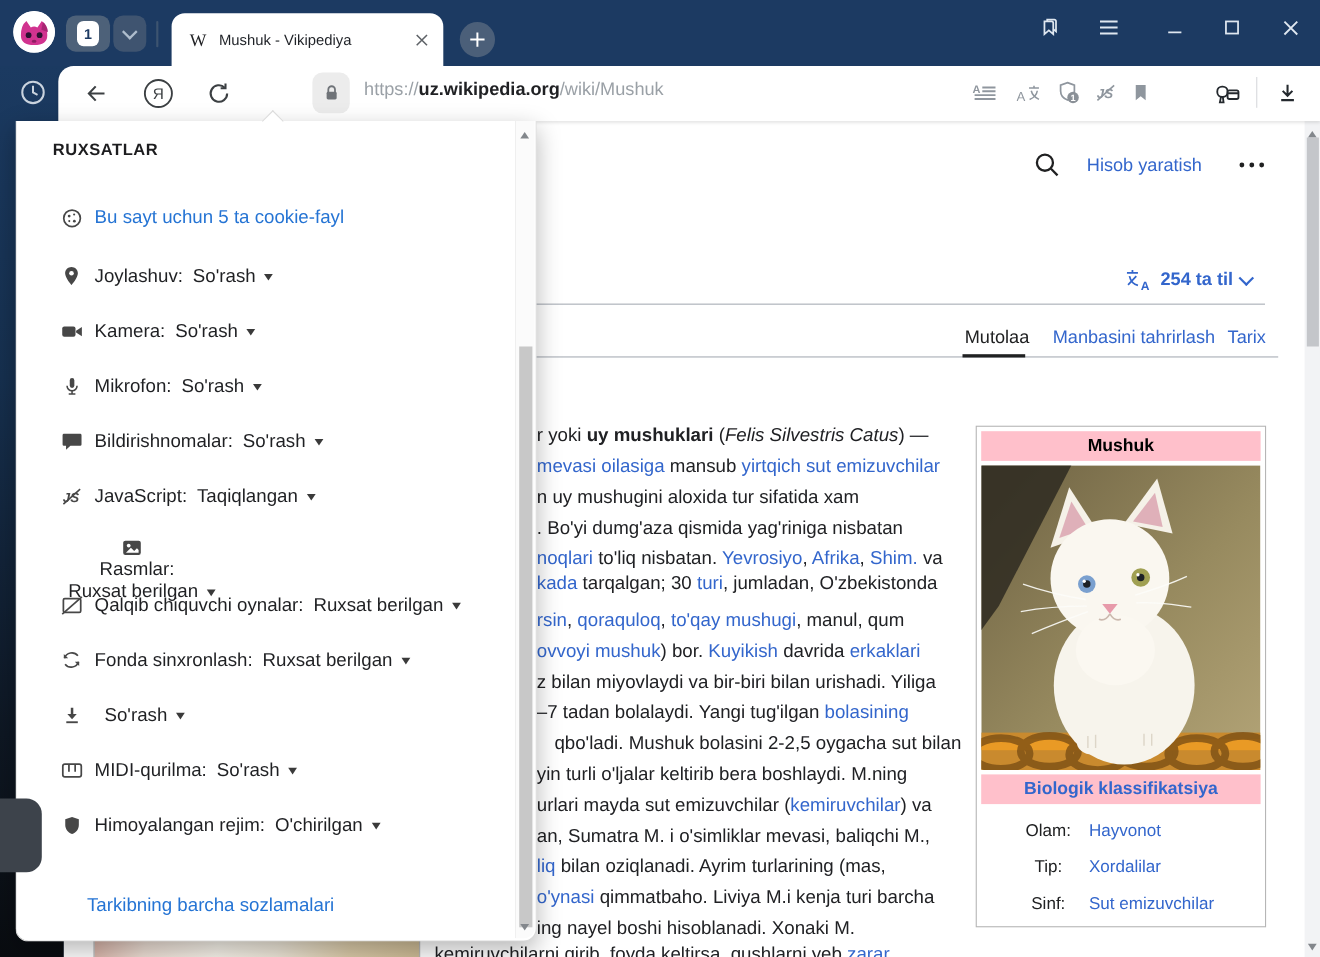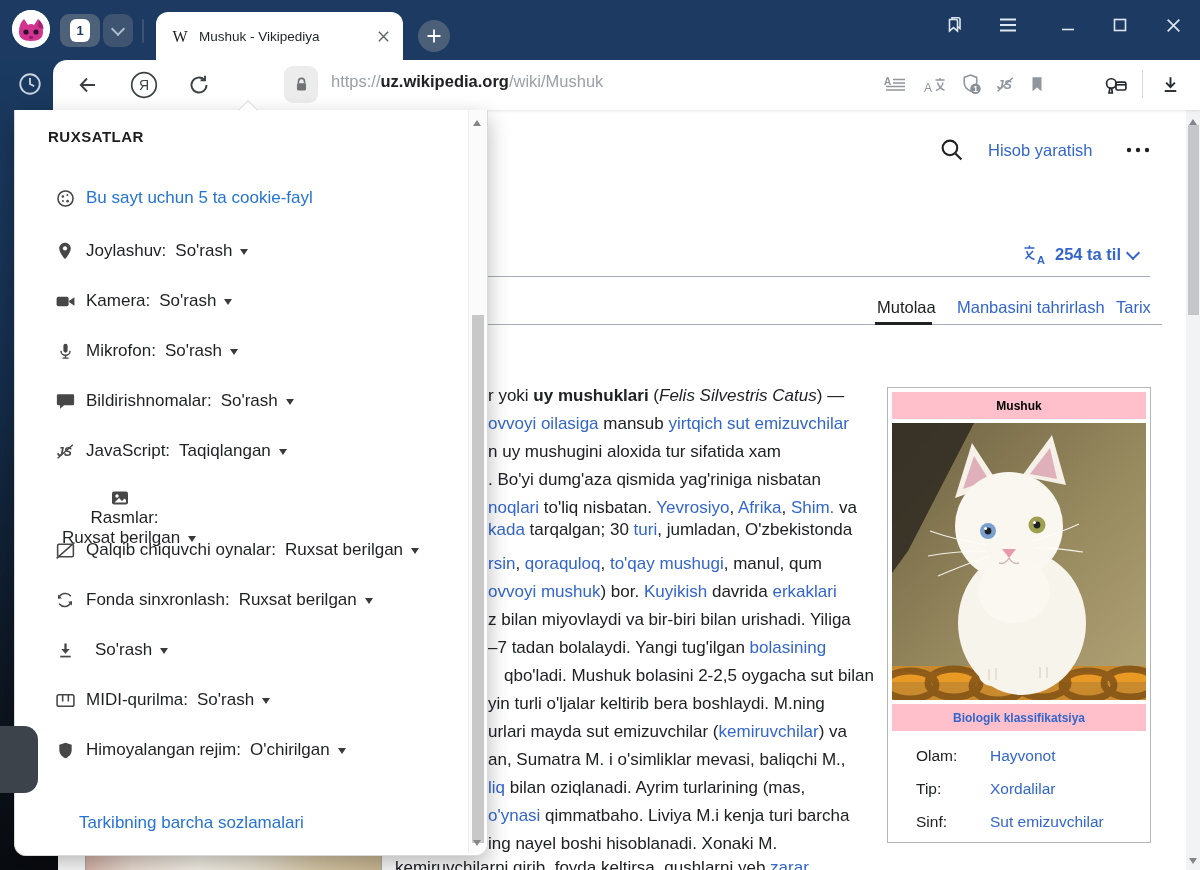--- a/index.html
+++ b/index.html
@@ -47,27 +47,27 @@
   .wtab{position:absolute;top:298px;font-size:16.5px;white-space:nowrap;}
   .wtab.on{color:#202122;}
   .wtab.off{color:#3366cc;}
   .wtab-underline{position:absolute;top:322px;height:3px;background:#202122;}
   .langrow{position:absolute;top:243px;display:flex;align-items:center;gap:7px;color:#3366cc;font-weight:bold;font-size:16.5px;}
   .lang-chev{width:8px;height:8px;border-right:2px solid #3366cc;border-bottom:2px solid #3366cc;transform:rotate(45deg);margin-top:-3px;}
   .acct{position:absolute;top:141px;font-size:16.5px;color:#3366cc;white-space:nowrap;}
 
   
   .infobox{position:absolute;left:887px;top:387px;width:254px;background:#fff;border:1px solid #b6b6b6;padding:4px;z-index:2;}
-  .ib-band{height:27px;background:#ffc0cb;display:flex;align-items:center;justify-content:center;font-weight:bold;font-size:12px;}
+  .ib-band{height:27px;background:#ffc0cb;display:flex;align-items:center;justify-content:center;font-weight:bold;font-size:16px;}
   .ib-title{color:#000;}
   .ib-sec{color:#3366cc;}
   .ib-img{width:254px;height:277px;margin:4px 0;overflow:hidden;}
   .taxo{margin-top:8px;}
   .taxo-row{display:flex;height:33px;align-items:center;font-size:15.5px;}
-  .taxo-label{padding-left:24px;width:74px;color:#202122;}
+  .taxo-label{padding-left:24px;width:74px;color:#202122;text-align:center;}
   .taxo-val{}
 
   
   .pgsb{position:absolute;left:1186px;top:110px;width:14px;height:760px;background:#f2f3f5;z-index:3;}
   .pgsb-thumb{position:absolute;left:1.5px;top:15px;width:11px;height:190px;background:#c4c6ca;}
   .tri-up{width:0;height:0;border:4.5px solid transparent;border-bottom:6px solid #83878c;position:absolute;left:2.5px;}
   .tri-dn{width:0;height:0;border:4.5px solid transparent;border-top:6px solid #83878c;position:absolute;left:2.5px;}
 
   
   .thumbstrip{position:absolute;left:85px;top:847px;width:295px;height:30px;border:1px solid #aeaeae;z-index:2;
@@ -134,21 +134,21 @@
   <div id="wtabs">
       <div class="wtab on" style="left: 877px; z-index: 2;">Mutolaa</div>
       <div class="wtab off" style="left: 957px; z-index: 2;">Manbasini tahrirlash</div>
       <div class="wtab off" style="left: 1116px; z-index: 2;">Tarix</div>
     </div>
   <div class="hr" style="left:487px;top:324px;width:675px;z-index:2;"></div>
   <div class="wtab-underline" style="left:875px;width:57px;z-index:2;"></div>
 
   <div id="article">
       <div class="a-line" style="left: 488px; top: 382px; width: 395px;"><span>r yoki </span><span class="wb">uy mushuklari</span><span> (</span><span class="wi">Felis Silvestris Catus</span><span>) —</span></div>
-      <div class="a-line" style="left: 488px; top: 410px; width: 395px;"><span class="wl">ovvoyi oilasiga</span><span> mansub </span><span class="wl">yirtqich sut emizuvchilar</span></div>
+      <div class="a-line" style="left: 488px; top: 410px; width: 395px;"><span class="wl">mevasi oilasiga</span><span> mansub </span><span class="wl">yirtqich sut emizuvchilar</span></div>
       <div class="a-line" style="left: 488px; top: 438px; width: 395px;"><span>n uy mushugini aloxida tur sifatida xam</span></div>
       <div class="a-line" style="left: 488px; top: 466px; width: 395px;"><span>. Bo'yi dumg'aza qismida yag'riniga nisbatan</span></div>
       <div class="a-line" style="left: 488px; top: 494px; width: 395px;"><span class="wl">noqlari</span><span> to'liq nisbatan. </span><span class="wl">Yevrosiyo</span><span>, </span><span class="wl">Afrika</span><span>, </span><span class="wl">Shim.</span><span> va</span></div>
       <div class="a-line" style="left: 488px; top: 516px; width: 395px;"><span class="wl">kada</span><span> tarqalgan; 30 </span><span class="wl">turi</span><span>, jumladan, O'zbekistonda</span></div>
       <div class="a-line" style="left: 488px; top: 550px; width: 395px;"><span class="wl">rsin</span><span>, </span><span class="wl">qoraquloq</span><span>, </span><span class="wl">to'qay mushugi</span><span>, manul, qum</span></div>
       <div class="a-line" style="left: 488px; top: 578px; width: 395px;"><span class="wl">ovvoyi mushuk</span><span>) bor. </span><span class="wl">Kuyikish</span><span> davrida </span><span class="wl">erkaklari</span></div>
       <div class="a-line" style="left: 488px; top: 606px; width: 395px;"><span>z bilan miyovlaydi va bir-biri bilan urishadi. Yiliga</span></div>
       <div class="a-line" style="left: 488px; top: 634px; width: 395px;"><span>–7 tadan bolalaydi. Yangi tug'ilgan </span><span class="wl">bolasining</span></div>
       <div class="a-line" style="left: 488px; top: 662px; width: 395px; margin-left: 16px;"><span>qbo'ladi. Mushuk bolasini 2-2,5 oygacha sut bilan</span></div>
       <div class="a-line" style="left: 488px; top: 690px; width: 395px;"><span>yin turli o'ljalar keltirib bera boshlaydi. M.ning</span></div>

